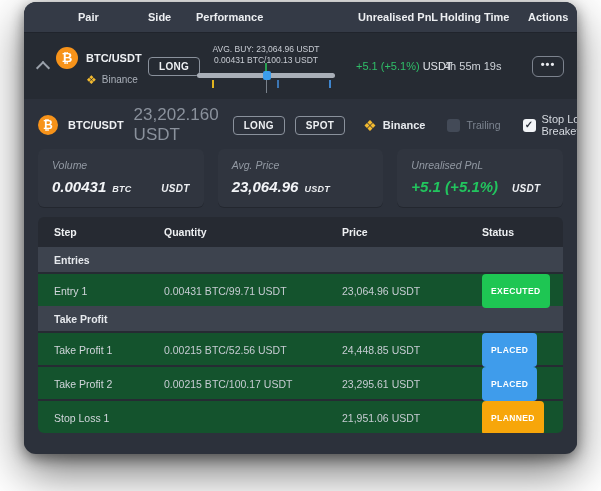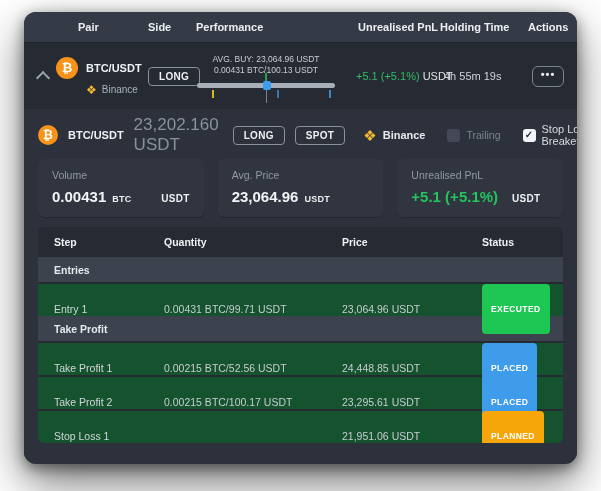--- a/index.html
+++ b/index.html
@@ -1,21 +1,21 @@
 <!DOCTYPE html>
 <html><head>
 <meta charset="utf-8">
 <style>
   html,body{margin:0;padding:0;}
   body{
     width:601px;height:491px;position:relative;background:#ffffff;
     font-family:"Liberation Sans", sans-serif;overflow:hidden;
   }
   .window{
-    position:absolute;left:24px;top:12px;width:553px;height:452px;
+    position:absolute;left:24px;top:2px;width:553px;height:452px;
     background:#2c313b;border-radius:12px;overflow:hidden;
     box-shadow:0 18px 45px rgba(0,0,0,.55), 0 4px 14px rgba(0,0,0,.45);
     color:#dfe2e7;font-size:11px;
   }
   .grid-row{display:grid;grid-template-columns:32px 92px 48px 160px 80px 86px 1fr;align-items:center;}
   
   .hdr{background:#343a46;height:30px;border-bottom:1px solid #20242c;font-weight:bold;color:#eceef1;font-size:11px;}
   .hdr .h{white-space:nowrap;}
   .h-pair{padding-left:22px;}
   .h-side{padding-left:0px;}
@@ -60,36 +60,36 @@
   .detail-exch{display:flex;align-items:center;gap:6px;margin-left:8px;}
   .detail-exch .bnb{font-size:15px;}
   .detail-exch span.nm{color:#e6e9ed;font-weight:bold;font-size:11px;}
   .chk{display:flex;align-items:center;gap:6px;margin-left:12px;cursor:pointer;}
   .box{width:13px;height:13px;border-radius:3px;flex:none;display:flex;align-items:center;justify-content:center;}
   .box.off{background:#434a57;}
   .box.on{background:#f2f4f7;color:#2b313b;font-size:10px;font-weight:bold;line-height:1;}
   .chk .lbl.muted{color:#7c8490;font-size:10.5px;}
   .chk .lbl.lit{color:#d6dae0;font-size:11px;}
   
-  .cards{display:flex;gap:14px;margin-bottom:10px;}
+  .cards{display:flex;gap:14px;margin-bottom:10px;font-style:italic;}
   .card{flex:1;background:#30353f;border-radius:6px;padding:10px 14px 12px 14px;box-shadow:0 1px 0 rgba(0,0,0,.2);}
   .card .clabel{color:#9299a3;font-size:10.5px;margin-bottom:7px;}
   .card .cline{display:flex;align-items:baseline;}
   .card .cval{color:#f2f4f7;font-size:15px;font-weight:bold;}
   .card .cunit{color:#eceef1;font-size:9px;font-weight:bold;margin-left:6px;letter-spacing:.3px;}
   .card .cright{margin-left:auto;color:#eceef1;font-size:10px;font-weight:bold;letter-spacing:.3px;}
   
   .table{border-radius:6px;overflow:hidden;background:#2f343f;}
   .trow{display:grid;grid-template-columns:110px 178px 140px 1fr;align-items:center;padding:0 16px;}
   .trow.head{background:#262a32;height:30px;font-weight:bold;color:#eef0f2;font-size:10.5px;}
   .trow.section{background:#3d434e;height:25px;color:#e6e9ed;font-weight:bold;font-size:10.5px;}
   .trow.data{background:#14532d;height:32px;color:#c7ccd3;font-size:10.5px;border-top:2px solid #262b33;}
   .trow.data .step{color:#d2d6dc;}
   .status-badge{display:inline-block;color:#fff;font-size:8.5px;font-weight:bold;letter-spacing:.4px;
-        padding:20px 9px;border-radius:4px;}
+        padding:12px 9px;border-radius:4px;}
 </style>
 </head>
 <body>
 
 <div class="window">
 
   <div class="grid-row hdr">
     <span></span>
     <span class="h h-pair">Pair</span>
     <span class="h h-side">Side</span>

